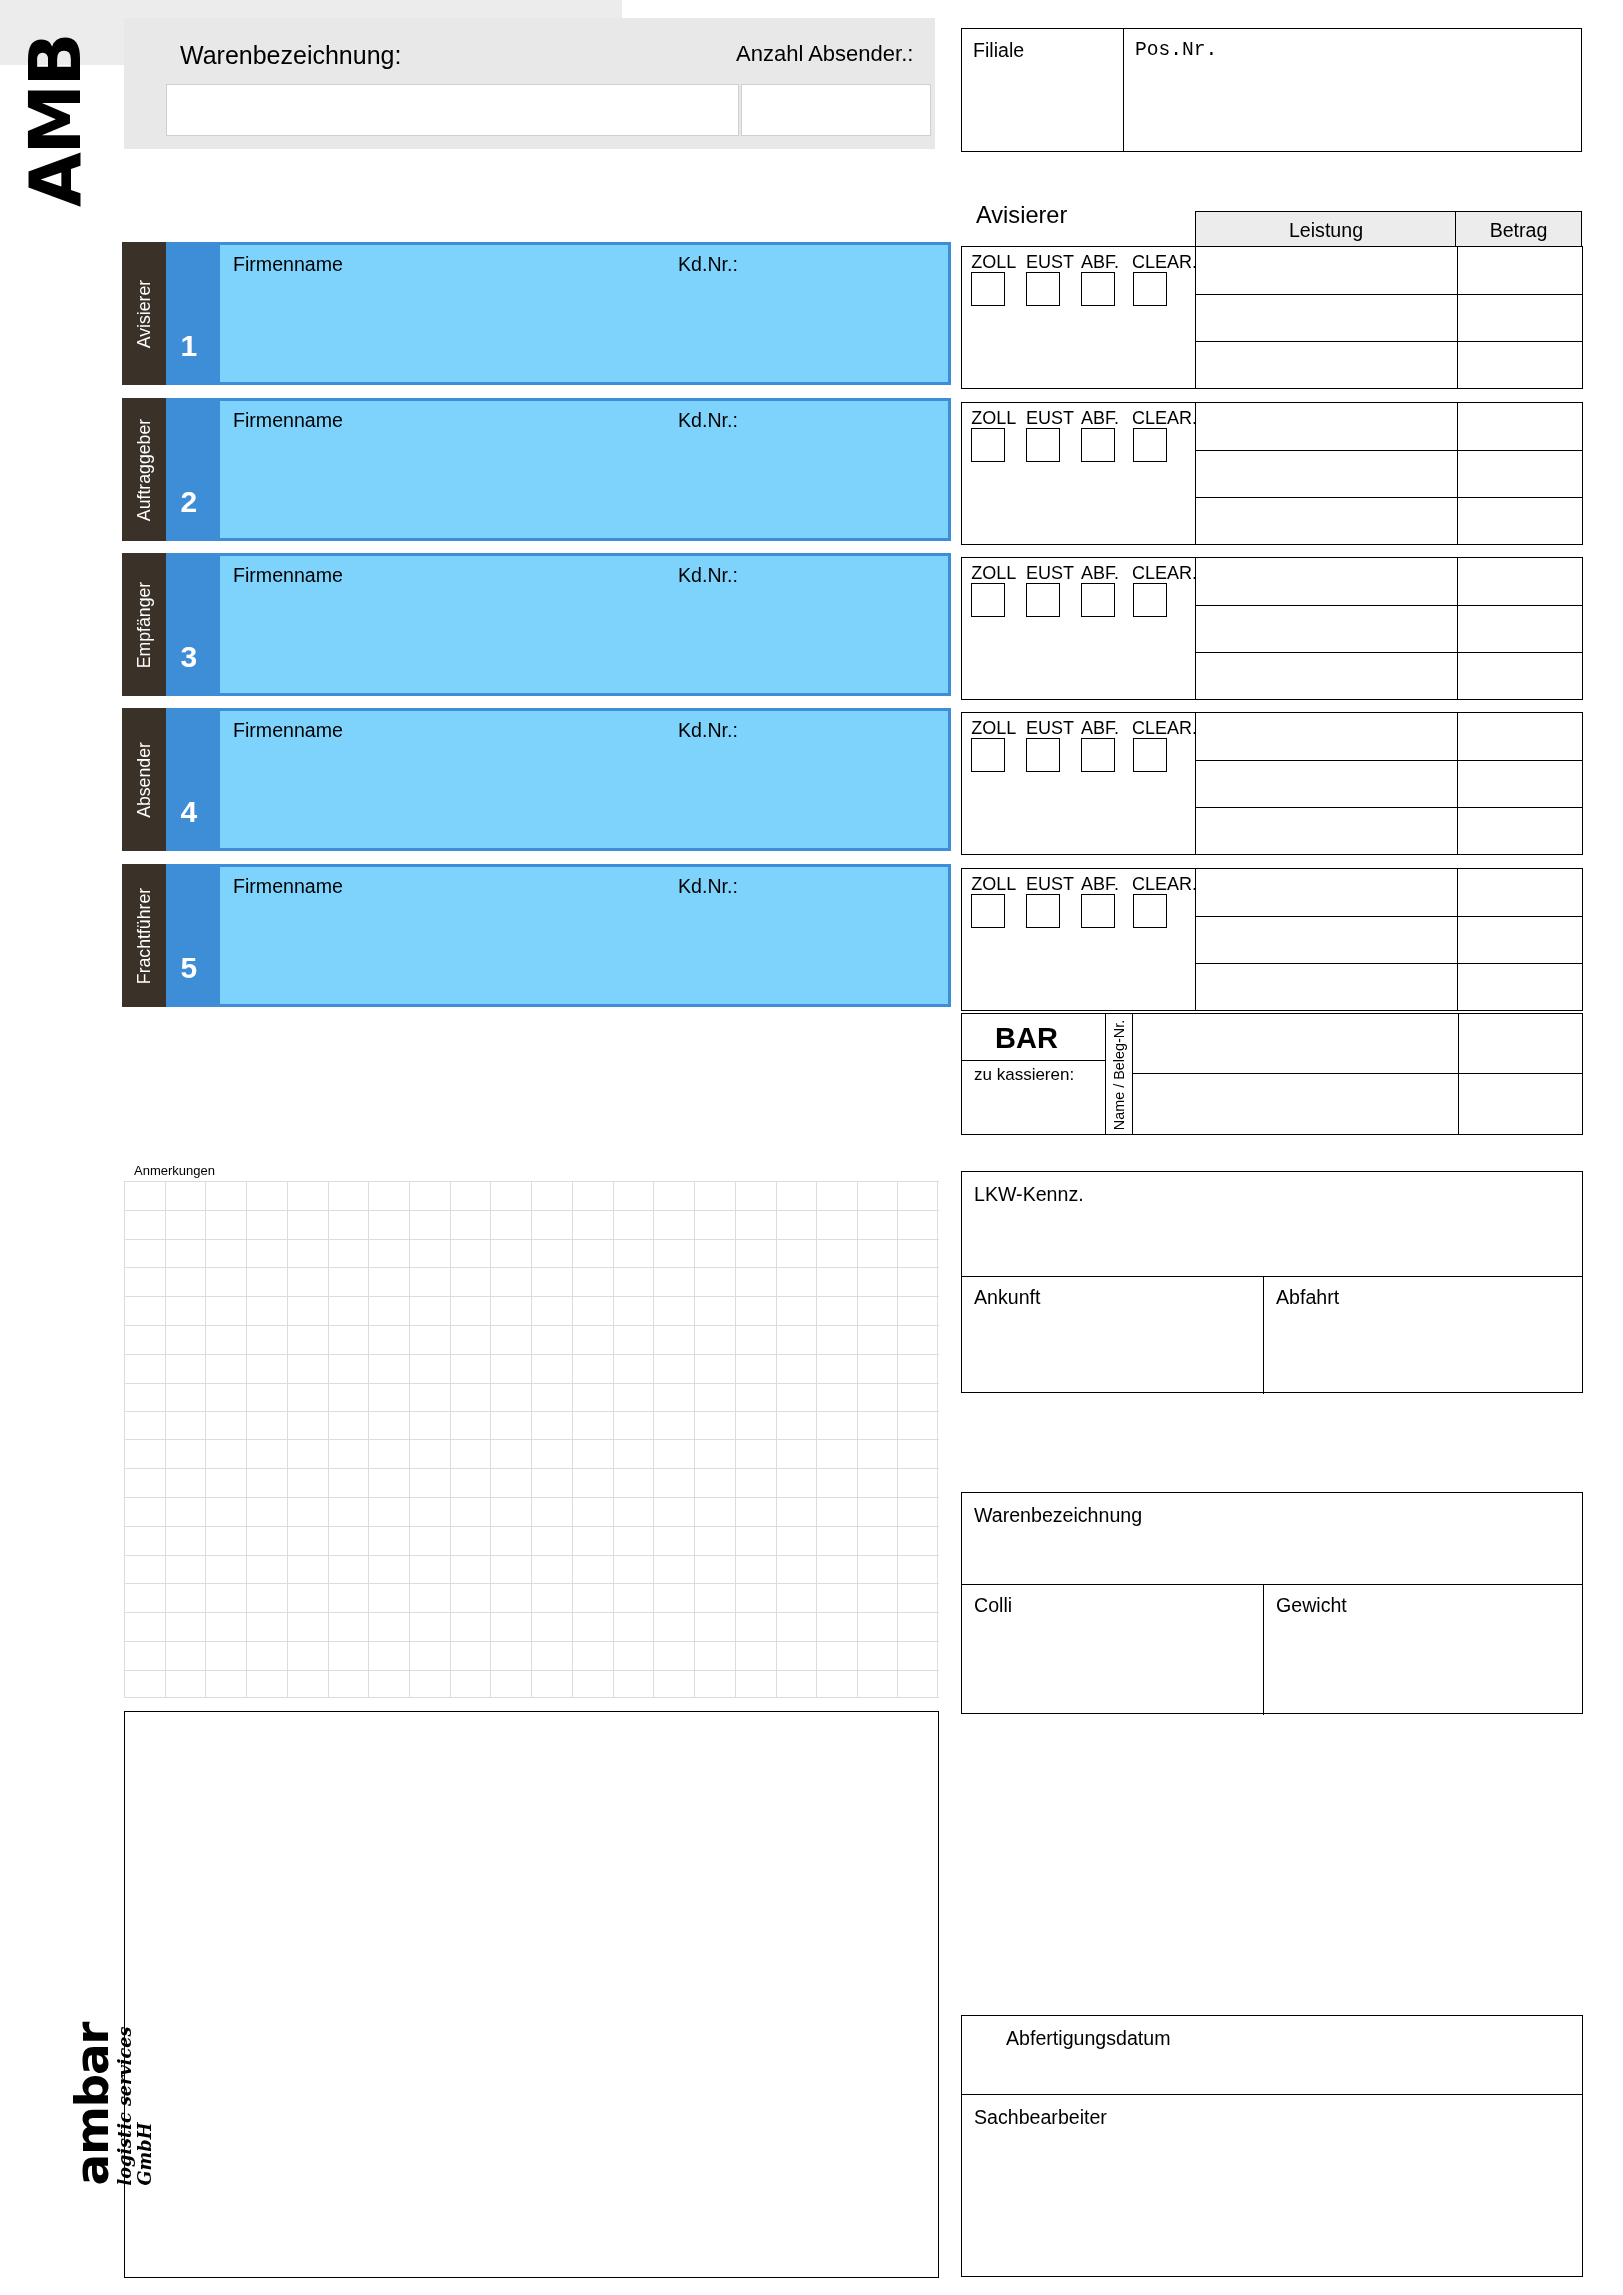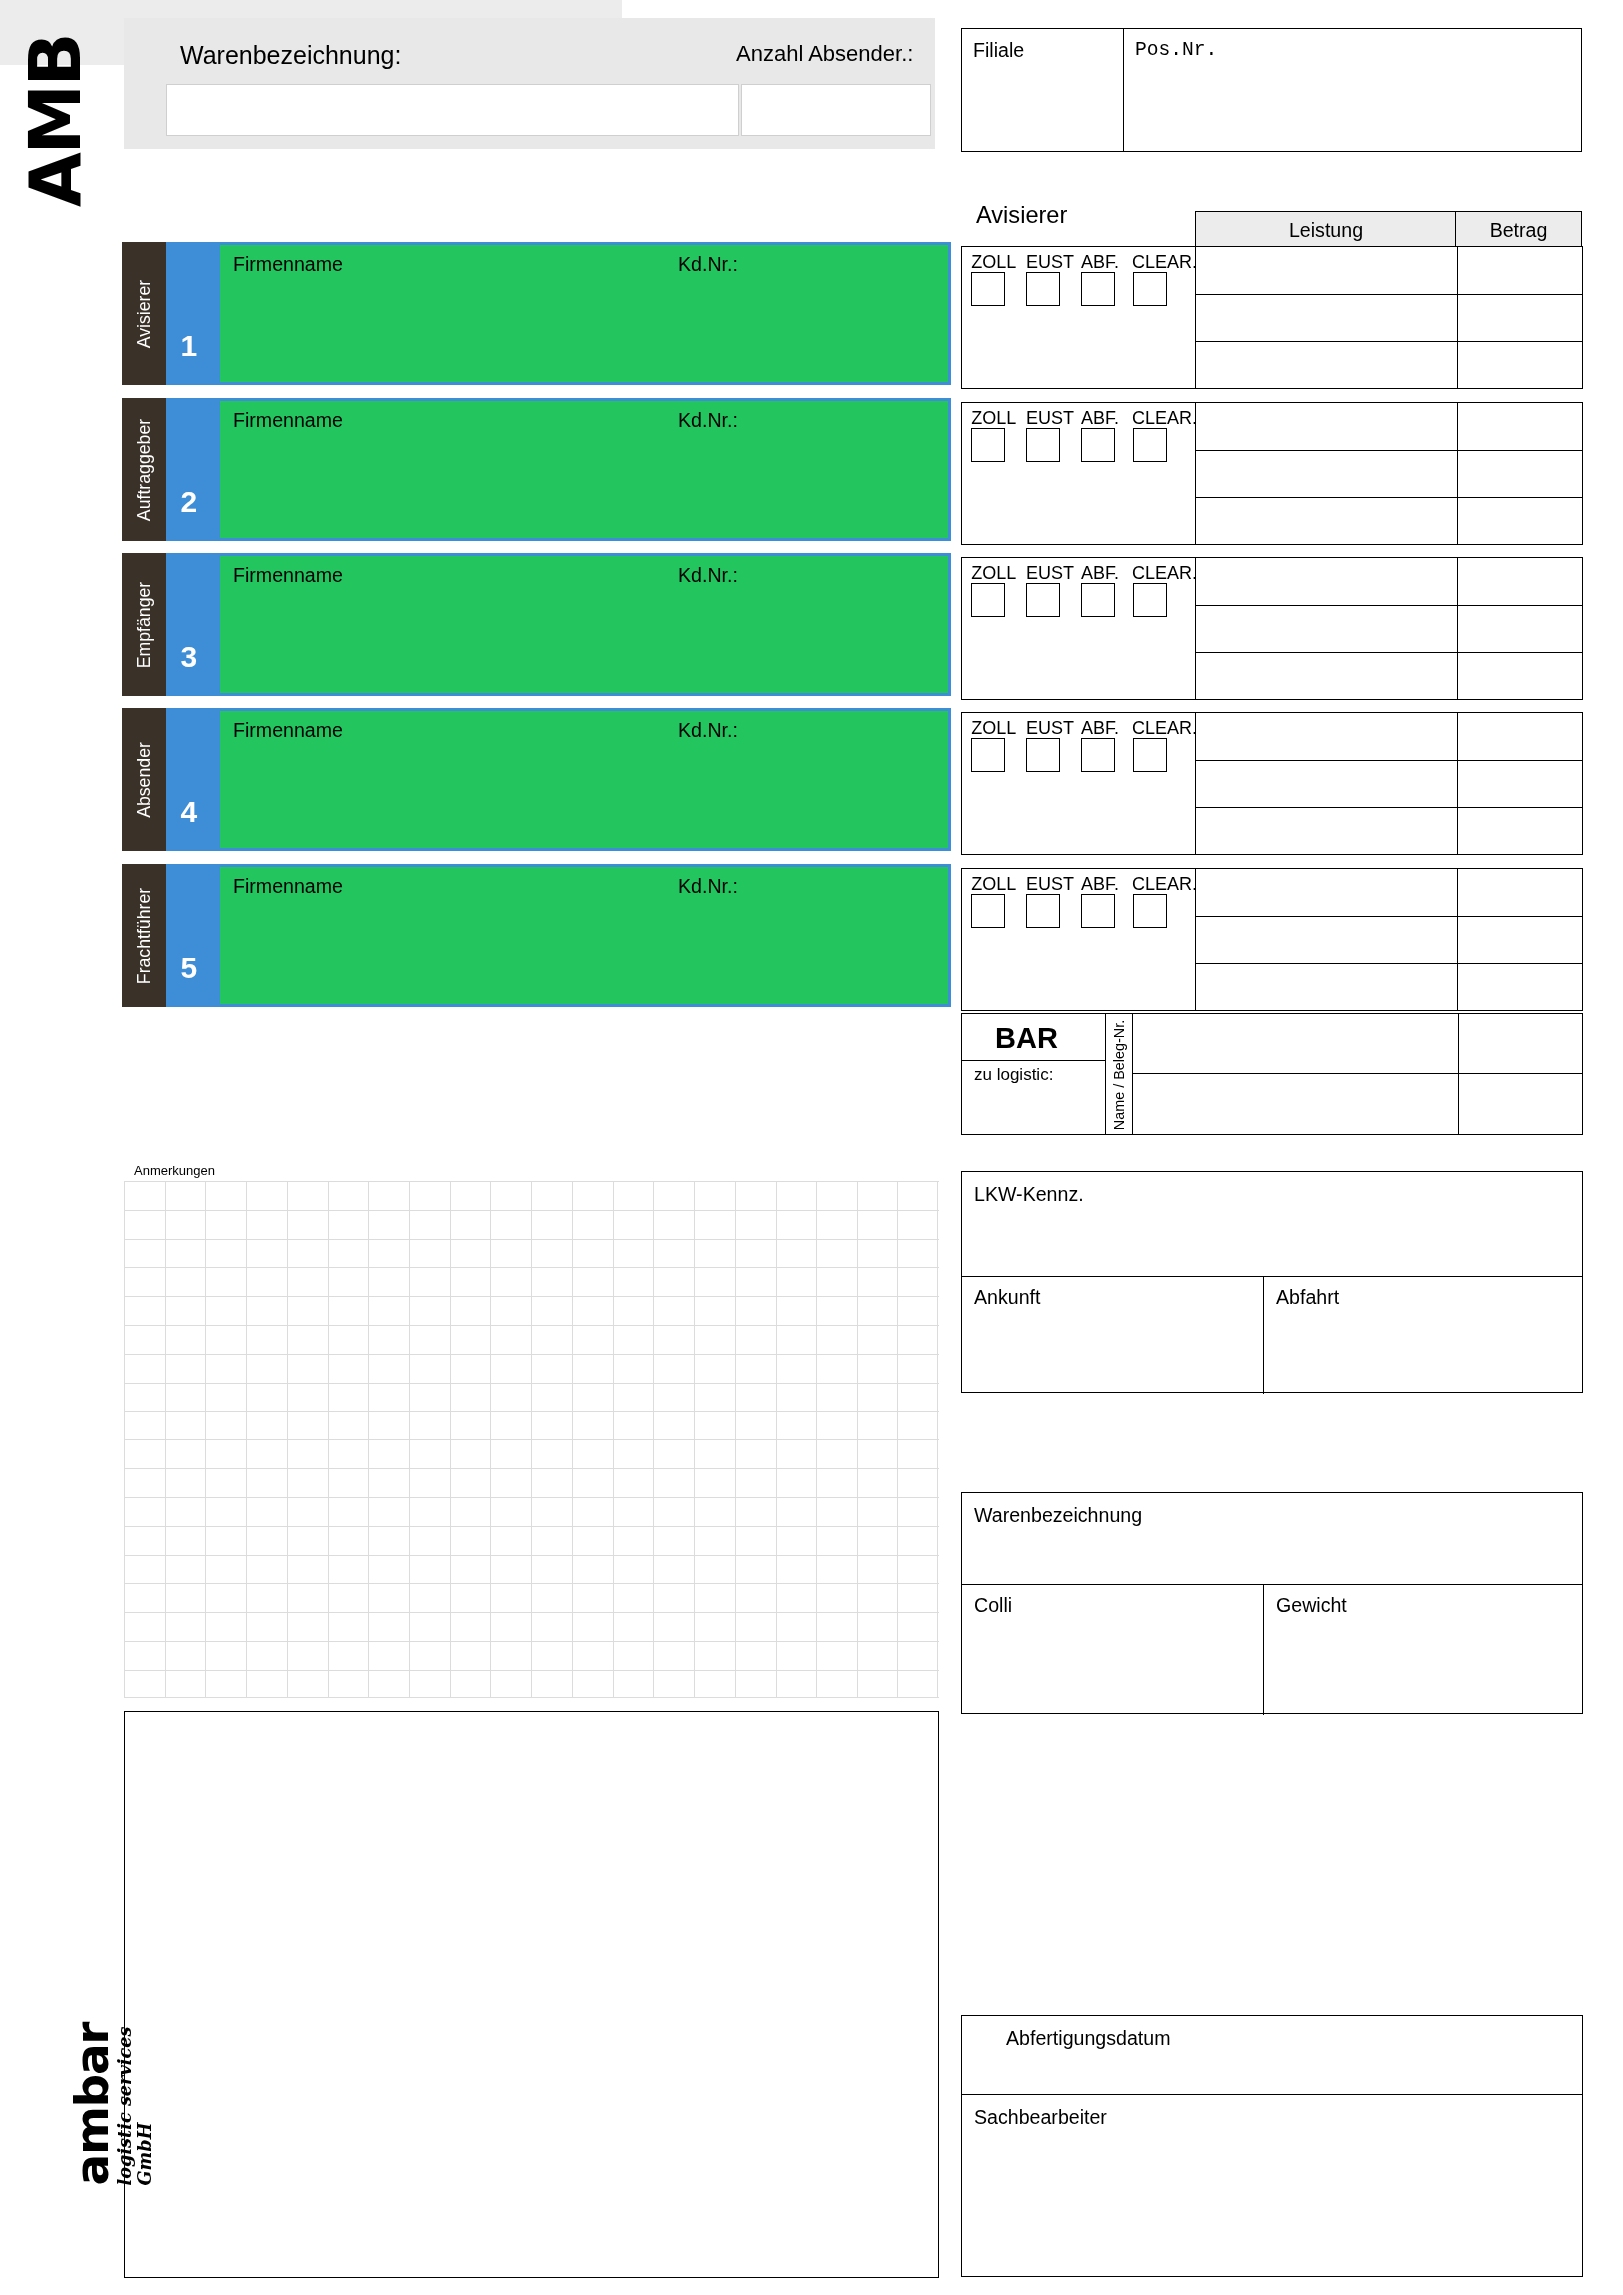--- a/index.html
+++ b/index.html
@@ -75,21 +75,21 @@
     position:absolute; left:50%; top:50%;
     transform:translate(-50%,-50%) rotate(-90deg);
     white-space:nowrap; color:#fff; font-size:17.7px;
   }
   .party-num {
     position:absolute; left:44px; width:51px; background:#3d8ed6;
     color:#fff; font-weight:bold; font-size:30px;
   }
   .party-num span { position:absolute; left:14.4px; bottom:22px; }
   .party-field {
-    position:absolute; left:96px; background:#22c55e;
+    position:absolute; left:96px; background:#7dd3fc;
     border:3.3px solid #3d8ed6; box-sizing:border-box;text-decoration:underline;
   }
   .firmenname { position:absolute; left:13px; top:7.9px; font-size:19.6px; }
   .kdnr { position:absolute; left:458px; top:7.9px; font-size:19.6px; }
 
   
   .abr-row { position:absolute; left:961px; width:622px; border:1.3px solid #000; box-sizing:border-box; background:#fff;}
   .chk-area { position:absolute; left:0; top:0; width:234px; height:100%; border-right:1.3px solid #000; box-sizing:border-box;}
   .chk-lbl { position:absolute; font-size:18px; }
   .chk-box { position:absolute; width:34px; height:34px; border:1.3px solid #000; box-sizing:border-box; background:#fff;}
@@ -338,21 +338,21 @@
     </div>
     <div class="amt-col">
       <div class="hline" style="top:47px;"></div>
       <div class="hline" style="top:94px;"></div>
     </div>
   </div>
 
   <div class="box bar-block"></div>
   <div class="bar-lbl">BAR</div>
   <div class="bar-divider-h"></div>
-  <div class="bar-sub">zu logistic:</div>
+  <div class="bar-sub">zu kassieren:</div>
   <div class="bar-vline" style="left:1105px;"></div>
   <div class="bar-vline" style="left:1132px;"></div>
   <div class="bar-vline" style="left:1458px; top:1014px; height:120px;"></div>
   <div class="bar-vert-lbl">
     <span>Name / Beleg-Nr.</span>
   </div>
   <div style="position:absolute; left:1132px; top:1073px; width:450px; height:0; border-top:1.3px solid #000;"></div>
 
   <div class="lbl anm-lbl">Anmerkungen</div>
   <div class="anm-grid">

